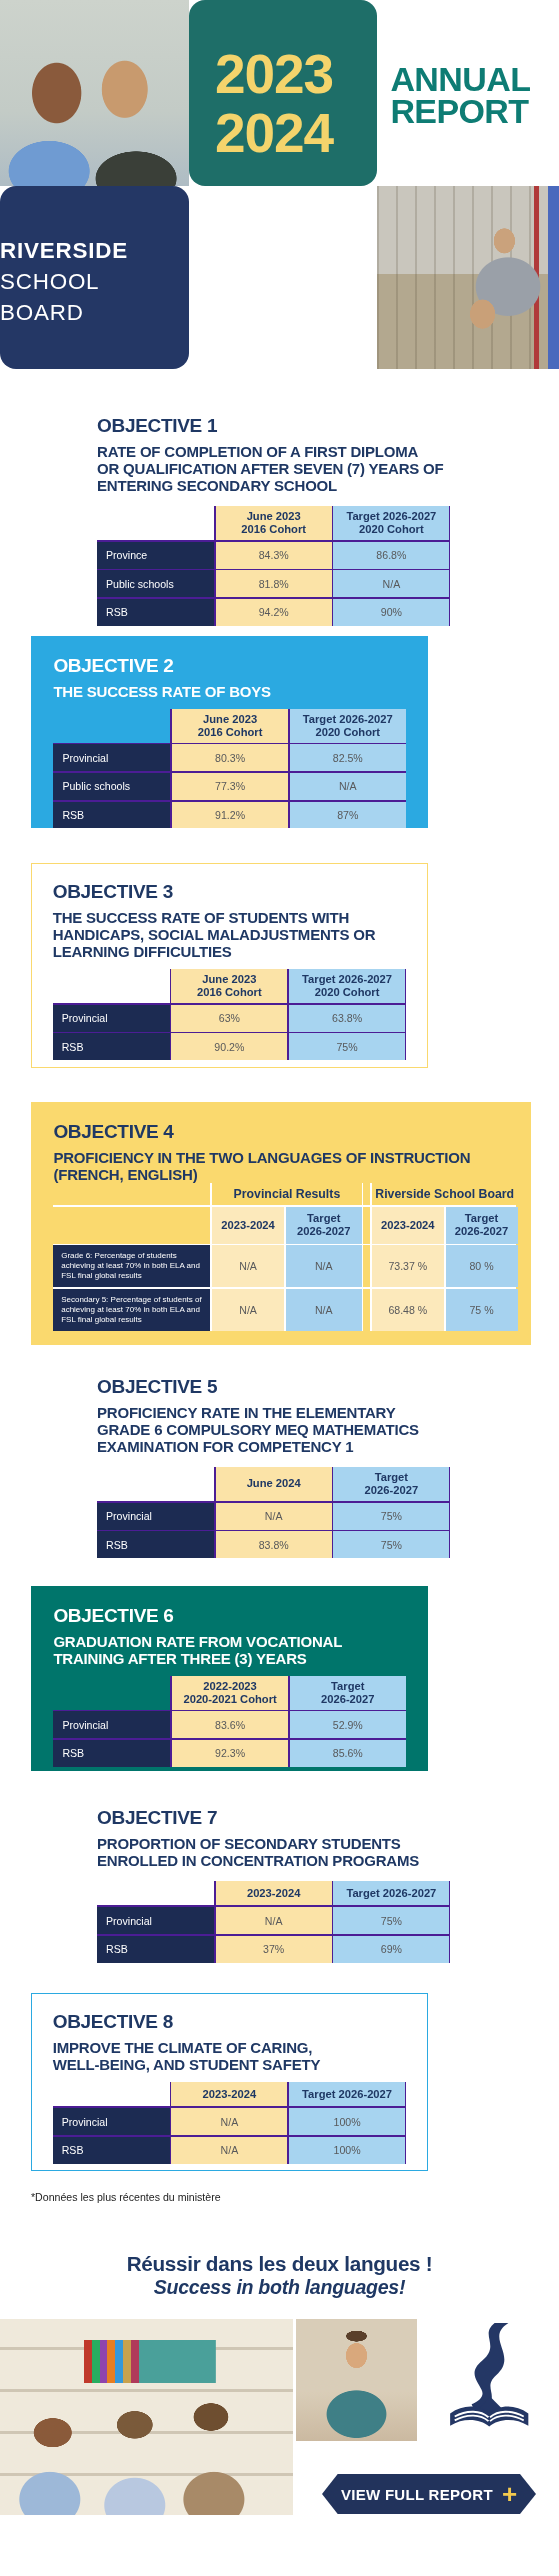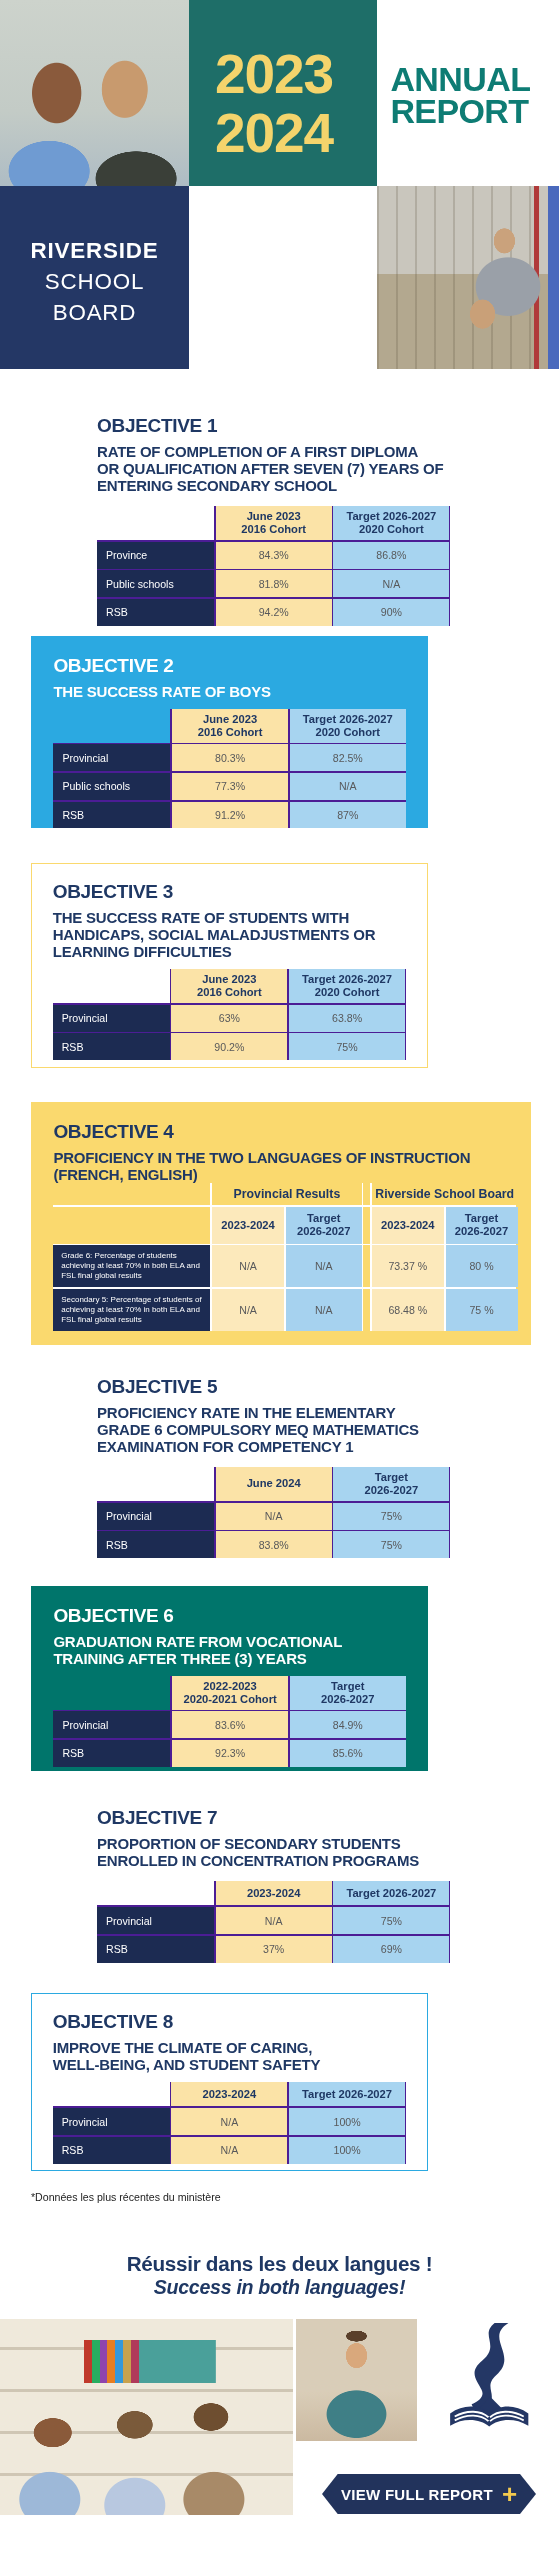--- a/index.html
+++ b/index.html
@@ -1,35 +1,35 @@
 <!DOCTYPE html>
 <html style="--navy: #243765; --navy_text: #1F3864; --navy_deep: #1C2B52; --teal_block: #1E6E68; --teal_text: #0E7C74; --year_yellow: #F4D46C; --card_blue: #2BA9E1; --card_yellow: #FAD96E; --card_teal: #00756B; --cell_yellow: #FBE3A7; --cell_blue: #A7D4F0; --value_gray: #58595B; --btn_navy: #22335C; --plus_yellow: #F3C94E;font-size:9px"><head>
 <meta charset="utf-8">
 <style>
   html,body{margin:0;padding:0;background:#fff;}
   body{font-family:"Liberation Sans",sans-serif;}
   .page{position:relative;width:559px;height:2576px;background:#fff;overflow:hidden;margin:0 auto;}
 
   
-  .hd-cell{position:absolute;box-sizing:border-box;}
+  .hd-cell{position:absolute;box-sizing:border-box;border-radius:16px;}
   .ph{position:absolute;}
   .ph1{left:0;top:0;width:189px;height:186px;
     background:
       radial-gradient(67px 50px at 26% 92%, #6f9bd2 0 60%, transparent 61%),
       radial-gradient(67px 45px at 72% 96%, #3a3f38 0 60%, transparent 61%),
       radial-gradient(44px 54px at 30% 50%, #8a5a3c 0 55%, transparent 57%),
       radial-gradient(41px 51px at 66% 48%, #c89a6e 0 55%, transparent 57%),
       linear-gradient(180deg,#cdd3cc 0%,#c3cbc6 60%,#aebcc4 100%);}
   .yearblock{left:189px;top:0;width:188px;height:186px;background:var(--teal_block,#1E6E68);
     display:flex;flex-direction:column;justify-content:center;padding:22.4px 0 0 26px;box-sizing:border-box;}
   .yr{font-size:55px;line-height:59px;font-weight:800;letter-spacing:-1.1px;color:var(--year_yellow,#F4D46C);}
   .annualblock{left:377px;top:0;width:182px;height:186px;background:#fff;padding:63px 0 0 13.4px;box-sizing:border-box;}
   .annualblock div{font-size:34px;line-height:32px;font-weight:700;letter-spacing:-0.6px;color:var(--teal_text,#0E7C74);}
   .navblock{left:0;top:186px;width:189px;height:183px;background:var(--navy,#243765);
-    display:flex;flex-direction:column;align-items:center;justify-content:center;padding-top:7.8px;box-sizing:border-box;}
+    display:flex;flex-direction:column;justify-content:center;padding-top:7.8px;box-sizing:border-box;}
   .org{color:#fff;font-size:22.4px;line-height:31px;font-weight:400;letter-spacing:0.8px;}
   .org.b{font-weight:700;}
   .ph2{left:189px;top:186px;width:188px;height:183px;
     background:
       radial-gradient(20px 23.5px at 60% 34%, #d9a87c 0 55%, transparent 57%),
       radial-gradient(48px 61px at 62% 72%, #c03a2e 0 60%, transparent 62%),
       linear-gradient(90deg,#7a4a2e 0 5.6px,#9a6a3e 5.6px 10px,#5c3a22 10px 17px,#b98a4e 17px 21px,#6e4a30 21px 29px,#8a5a36 29px 35px,#4e3димо 0),
       repeating-linear-gradient(90deg,#7a4a2e 0 6.7px,#9a6a3e 6.7px 11.2px,#5c3a22 11.2px 18px,#b98a4e 18px 23.5px),
       #cfc7b8;
     background-size:auto,auto,0 0,34% 100%,auto;background-repeat:no-repeat;background-position:0 0,0 0,0 0,left top,0 0;}
@@ -290,21 +290,21 @@
         <div class="cell head y">
           <div>2022-2023</div>
           <div>2020-2021 Cohort</div>
         </div>
         <div class="cell head b">
           <div>Target</div>
           <div>2026-2027</div>
         </div>
         <div class="cell lab">Provincial</div>
         <div class="cell val y">83.6%</div>
-        <div class="cell val b">84.9%</div>
+        <div class="cell val b">52.9%</div>
         <div class="cell lab">RSB</div>
         <div class="cell val y">92.3%</div>
         <div class="cell val b">85.6%</div>
       </div>
     </section>
   <section class="sec plain" style="top:1807px">
       <div class="obj-title">OBJECTIVE 7</div>
       <div class="obj-subtitle">
         <div>PROPORTION OF SECONDARY STUDENTS</div>
         <div>ENROLLED IN CONCENTRATION PROGRAMS</div>

